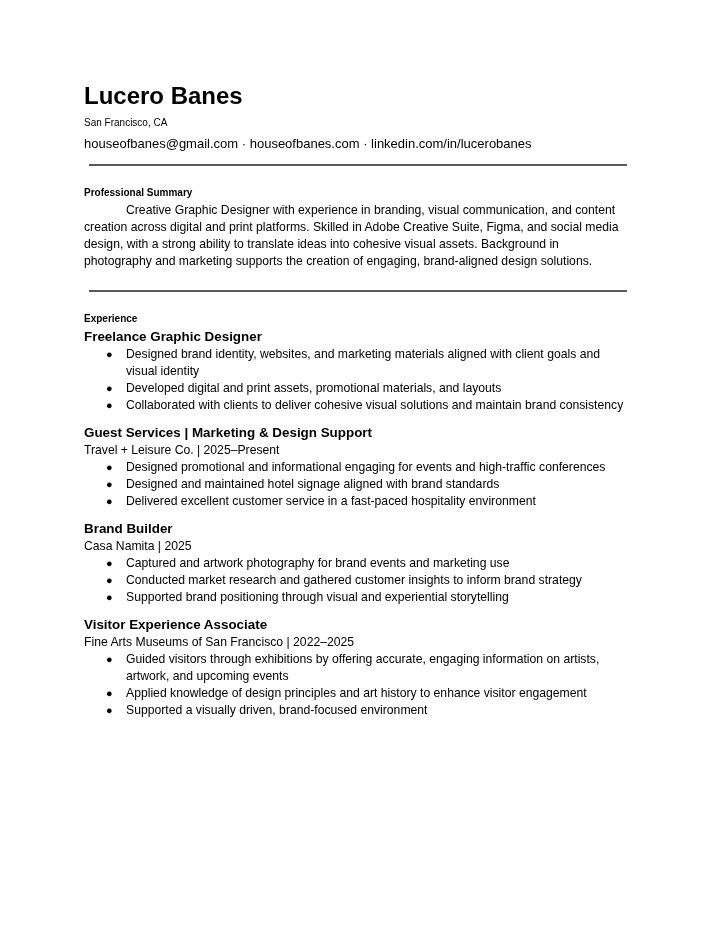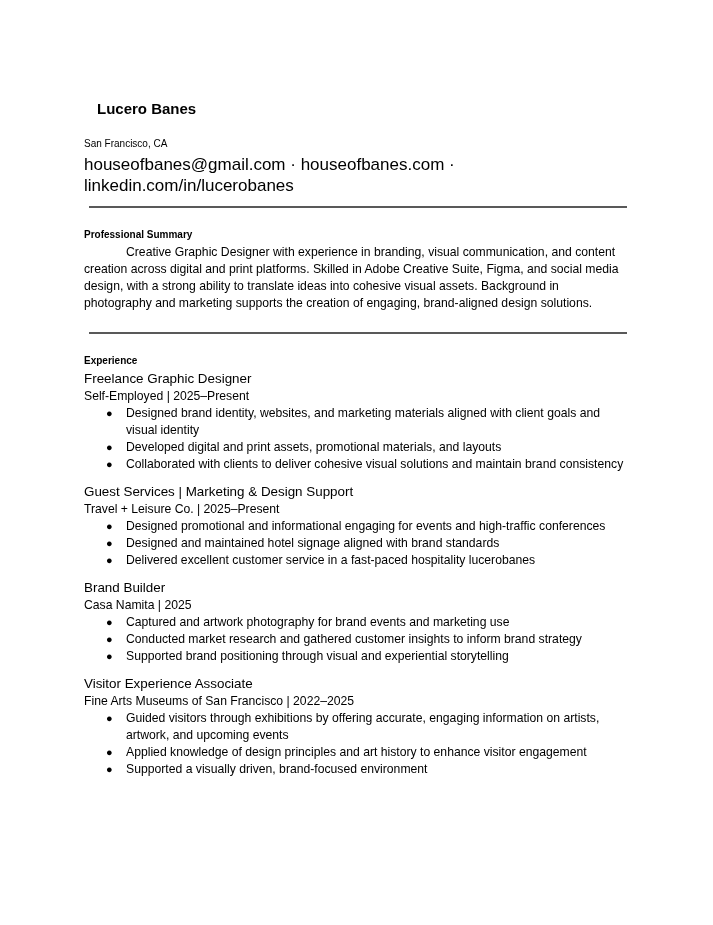--- a/index.html
+++ b/index.html
@@ -1,26 +1,26 @@
 <!DOCTYPE html>
 <html><head>
 <meta charset="utf-8">
 <style>
   html, body { margin: 0; padding: 0; background: #ffffff; }
   body { width: 713px; height: 925px; position: relative; overflow: hidden;
          font-family: "Liberation Sans", sans-serif; color: #000; }
   .page { position: absolute; left: 84px; top: 84px; width: 545px; }
-  .name { font-size: 15px; font-weight: bold; line-height: 24px; margin: 13px; }
+  .name { font-size: 24px; font-weight: bold; line-height: 24px; margin: 0; }
   .loc { font-size: 10px; line-height: 20px; margin-top: 5px; }
-  .contact { font-size: 17px; line-height: 21px; }
+  .contact { font-size: 13px; line-height: 21px; }
   .rule { height: 2px; background: #595959; margin-left: 5px; margin-right: 2px; }
   .rule1 { margin-top: 10px; }
   .section-title { font-size: 10px; font-weight: bold; line-height: 18px; }
   .summary { font-size: 12.2px; line-height: 17px; margin: 0; text-indent: 42px; }
-  .job-title { font-size: 13.4px; font-weight: normal; line-height: 18px; }
+  .job-title { font-size: 13.4px; font-weight: bold; line-height: 18px; }
   .job-meta { font-size: 12.2px; line-height: 17px; }
   ul { margin: 0; padding: 0; list-style: none; }
   li { position: relative; padding-left: 42px; font-size: 12.2px; line-height: 17px; }
   li .bullet { position: absolute; left: 22px; top: 0; font-size: 11px; }
   .job { margin-bottom: 10px; }
 </style>
 </head>
 <body>
 
 <div class="page">
@@ -39,34 +39,33 @@
     <p class="summary">Creative Graphic Designer with experience in branding, visual communication, and content creation across digital and print platforms. Skilled in Adobe Creative Suite, Figma, and social media design, with a strong ability to translate ideas into cohesive visual assets. Background in photography and marketing supports the creation of engaging, brand-aligned design solutions.</p>
   </div>
 
   <div class="rule" style="margin-top:20px;"></div>
 
   <div style="margin-top:18px;">
     <div class="section-title" style="line-height:18px;">Experience</div>
     <div id="jobs">
         <div class="job">
           <div class="job-title">Freelance Graphic Designer</div>
-          <div class="job-meta">Self-Employed | 2025–Present</div>
           <ul>
             <li><span class="bullet">●</span><span>Designed brand identity, websites, and marketing materials aligned with client goals and visual identity</span></li>
             <li><span class="bullet">●</span><span>Developed digital and print assets, promotional materials, and layouts</span></li>
             <li><span class="bullet">●</span><span>Collaborated with clients to deliver cohesive visual solutions and maintain brand consistency</span></li>
           </ul>
         </div>
         <div class="job">
           <div class="job-title">Guest Services | Marketing &amp; Design Support</div>
           <div class="job-meta">Travel + Leisure Co. | 2025–Present</div>
           <ul>
             <li><span class="bullet">●</span><span>Designed promotional and informational engaging for events and high-traffic conferences</span></li>
             <li><span class="bullet">●</span><span>Designed and maintained hotel signage aligned with brand standards</span></li>
-            <li><span class="bullet">●</span><span>Delivered excellent customer service in a fast-paced hospitality lucerobanes</span></li>
+            <li><span class="bullet">●</span><span>Delivered excellent customer service in a fast-paced hospitality environment</span></li>
           </ul>
         </div>
         <div class="job">
           <div class="job-title">Brand Builder</div>
           <div class="job-meta">Casa Namita | 2025</div>
           <ul>
             <li><span class="bullet">●</span><span>Captured and artwork photography for brand events and marketing use</span></li>
             <li><span class="bullet">●</span><span>Conducted market research and gathered customer insights to inform brand strategy</span></li>
             <li><span class="bullet">●</span><span>Supported brand positioning through visual and experiential storytelling</span></li>
           </ul>

